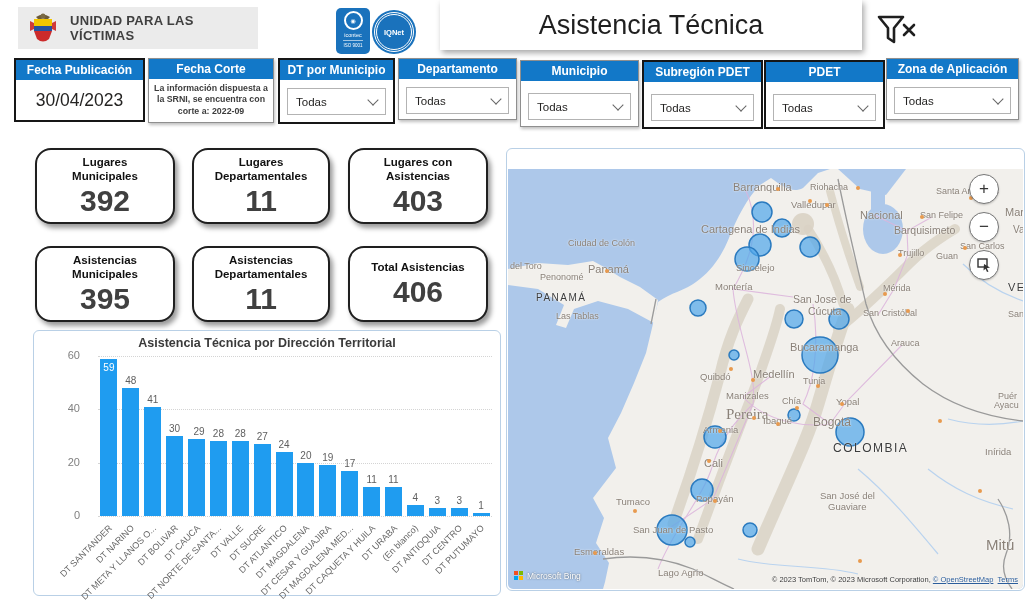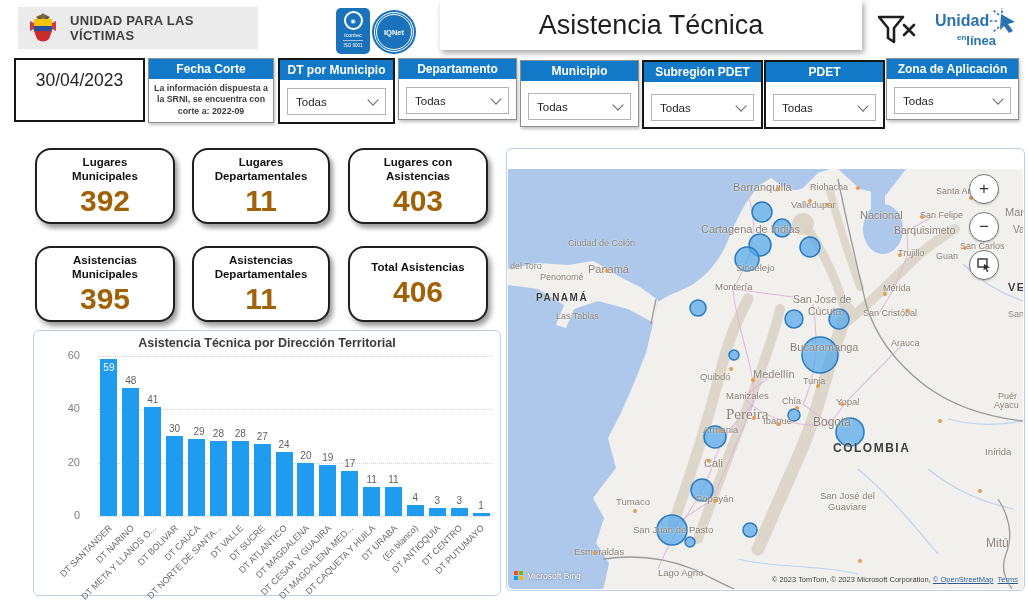--- a/index.html
+++ b/index.html
@@ -42,39 +42,39 @@
   .drop{position:absolute;left:7px;right:7px;height:25px;border:1px solid #b3b3b3;background:#fff;
         display:flex;align-items:center;justify-content:space-between;padding:0 8px;cursor:pointer;}
   .drop .dtext{font-size:11.5px;color:#252423;}
   .chev{width:7px;height:7px;border-right:1.4px solid #666;border-bottom:1.4px solid #666;
         transform:rotate(45deg);margin-top:-4px;}
 
   
   .kpi{background:#fff;border:2px solid #1f1f1f;border-radius:16px;box-shadow:3px 4px 5px rgba(0,0,0,.4);
        display:flex;flex-direction:column;align-items:center;justify-content:center;}
   .kpi .klabel{font-size:11.5px;font-weight:bold;color:#111;text-align:center;line-height:1.2;white-space:pre-line;}
-  .kpi .kvalue{font-size:30px;font-weight:bold;color:#a16207;line-height:1.05;margin-top:1px;}
+  .kpi .kvalue{font-size:30px;font-weight:bold;color:#404040;line-height:1.05;margin-top:1px;}
 
   
   .panel{background:#fff;border:1px solid #b9d0e6;border-radius:6px;}
   #chart-title{left:0;top:5px;width:466px;text-align:center;font-size:12.5px;font-weight:bold;color:#3b3b3b;}
   #plot{left:64px;top:25px;width:394px;height:160px;}
   .gridline{position:absolute;left:0;width:100%;border-top:1px dotted #d4d4d4;}
   .ytick{position:absolute;right:412px;width:40px;text-align:right;font-size:11px;color:#808080;}
   .bar{position:absolute;bottom:0;background:#1f9cf0;}
   .vlabel{position:absolute;font-size:10px;color:#5f5f5f;text-align:center;}
   .vlabel.inside{color:#fff;}
   .xlab{position:absolute;width:130px;text-align:right;font-size:9px;color:#666;
         transform:rotate(-45deg);transform-origin:100% 0;white-space:nowrap;}
 
   
   #map-title{left:3px;top:3px;font-size:12.5px;font-weight:bold;color:#3b3b3b;}
   #map-canvas{left:1px;top:20px;width:515px;height:420px;background:#adc8ea;overflow:hidden;border-radius:0 0 5px 5px;}
   .mlabel{position:absolute;color:#8a8178;white-space:nowrap;text-shadow:0 0 2px #fff;}
-  .mlabel.bold{color:#3c3c3c;font-weight:bold;letter-spacing:1.5px;}
+  .mlabel.bold{color:#3c3c3c;font-weight:normal;letter-spacing:1.5px;}
   .mdot{position:absolute;width:4px;height:4px;border-radius:50%;background:#e89a4f;}
   .mapctl{position:absolute;left:461px;width:28px;height:28px;border-radius:50%;background:#fff;
           border:1px solid #777;display:flex;align-items:center;justify-content:center;
           font-size:17px;color:#333;cursor:pointer;box-shadow:0 1px 2px rgba(0,0,0,.2);}
   #bing-logo{left:6px;top:402px;display:flex;align-items:center;color:#fff;font-size:8.5px;
              text-shadow:0 0 2px rgba(0,0,0,.6);}
   .bsq{width:4px;height:4px;margin-right:1px;}
   #map-attrib{right:5px;top:406px;position:absolute;font-size:7.5px;color:#3b3b3b;
               text-shadow:0 0 2px #fff;}
   #map-attrib a{color:#2b5d9b;text-decoration:underline;}
@@ -110,37 +110,24 @@
 
   <div class="abs" id="title-box">
     <span id="page-title">Asistencia Técnica</span>
   </div>
 
   <svg class="abs" id="clear-filter" viewBox="0 0 42 34">
     <path d="M3 4 H27 L18 15 V29 L12 25 V15 Z" fill="none" stroke="#1f1f1f" stroke-width="2.6" stroke-linejoin="round"></path>
     <path d="M28 12 L38 22 M38 12 L28 22" stroke="#1f1f1f" stroke-width="2.6" stroke-linecap="round"></path>
   </svg>
 
-  <div class="abs" id="unidad-linea">
-    <div id="ul-row1">
-      <span>Unidad</span>
-      <svg width="30" height="26" viewBox="0 0 30 26">
-        <g stroke="#2a72ad" stroke-width="1.6" stroke-dasharray="2.5 2">
-          <path d="M8 13 H0 M10 7 L4 2 M10 19 L4 24 M13 5 V0"></path>
-        </g>
-        <path d="M12 6 L26 14 L19 16 L24 23 L20 25 L15 18 L11 22 Z" fill="#2a72ad"></path>
-      </svg>
-    </div>
-    <div id="ul-row2">
-      <span class="en">en</span><span>línea</span>
-    </div>
-  </div>
 
   <div id="filter-row">
       <div class="abs fbox dark" style="left: 14px; top: 58px; width: 127px; height: 60px;">
+        <div class="fhead">Fecha Publicación</div>
         <div class="fbody" style="height: 38px;">
           <div class="fvalue">30/04/2023</div>
         </div>
       </div>
       <div class="abs fbox gray" style="left: 148px; top: 58px; width: 124px; height: 63px;">
         <div class="fhead">Fecha Corte</div>
         <div class="fbody" style="height: 41px;">
           <div class="fnote">La información dispuesta a la SRNI, se encuentra con corte a:  2022-09</div>
         </div>
       </div>
@@ -417,21 +404,21 @@
           <div class="mlabel" style="left: 486px; top: 231px; font-size: 9px;">Ayacu</div>
           <div class="mlabel bold" style="left: 325px; top: 272px; font-size: 12px;">COLOMBIA</div>
           <div class="mlabel" style="left: 477px; top: 277px; font-size: 9.5px;">Inírida</div>
           <div class="mlabel" style="left: 196px; top: 288px; font-size: 11px;">Cali</div>
           <div class="mlabel" style="left: 108px; top: 327px; font-size: 9.5px;">Tumaco</div>
           <div class="mlabel" style="left: 188px; top: 324px; font-size: 9.5px;">Popayán</div>
           <div class="mlabel" style="left: 312px; top: 321px; font-size: 9.5px;">San José del</div>
           <div class="mlabel" style="left: 320px; top: 332px; font-size: 9.5px;">Guaviare</div>
           <div class="mlabel" style="left: 66px; top: 377px; font-size: 9.5px;">Esmeraldas</div>
           <div class="mlabel" style="left: 125px; top: 355px; font-size: 9.5px;">San Juan de Pasto</div>
-          <div class="mlabel" style="left: 478px; top: 367px; font-size: 12px;">Mitú</div>
+          <div class="mlabel" style="left: 478px; top: 367px; font-size: 15px;">Mitú</div>
           <div class="mlabel" style="left: 150px; top: 398px; font-size: 9.5px;">Lago Agrio</div>
           <div class="mdot" style="left: 268px; top: 18px;"></div>
           <div class="mdot" style="left: 348px; top: 17px;"></div>
           <div class="mdot" style="left: 317px; top: 34px;"></div>
           <div class="mdot" style="left: 97px; top: 100px;"></div>
           <div class="mdot" style="left: 375px; top: 123px;"></div>
           <div class="mdot" style="left: 243px; top: 209px;"></div>
           <div class="mdot" style="left: 332px; top: 233px;"></div>
           <div class="mdot" style="left: 244px; top: 247px;"></div>
           <div class="mdot" style="left: 199px; top: 290px;"></div>

